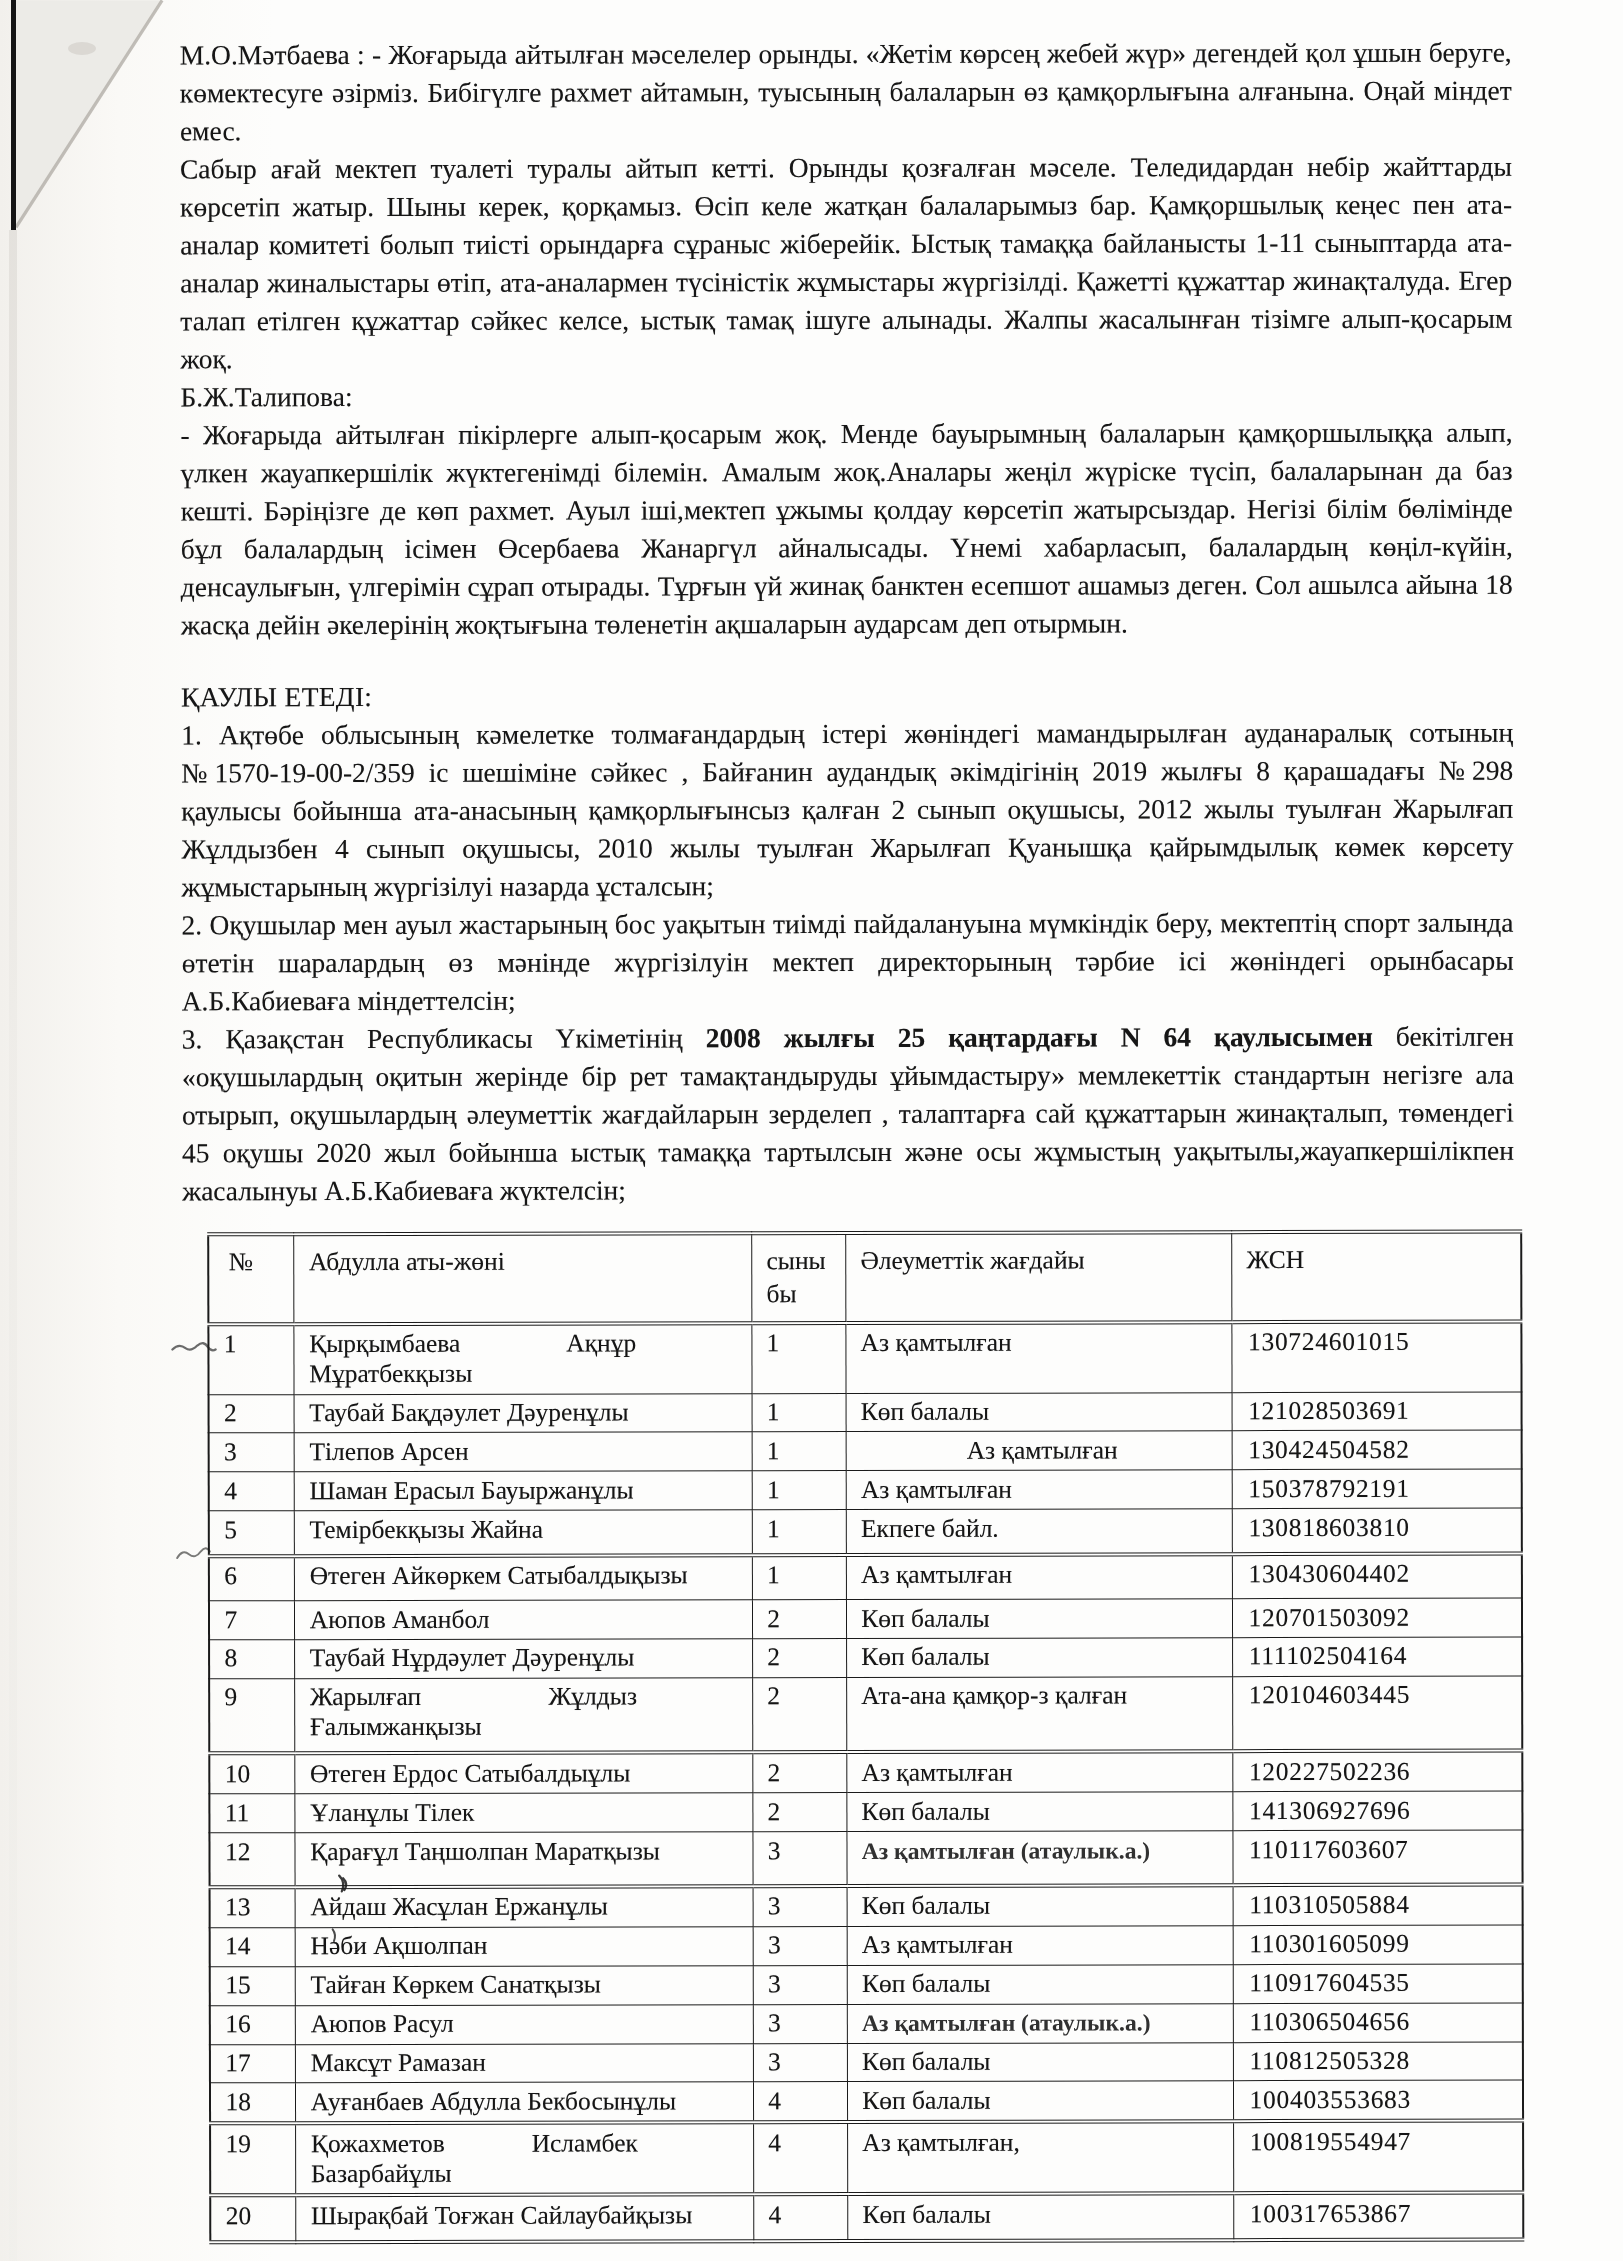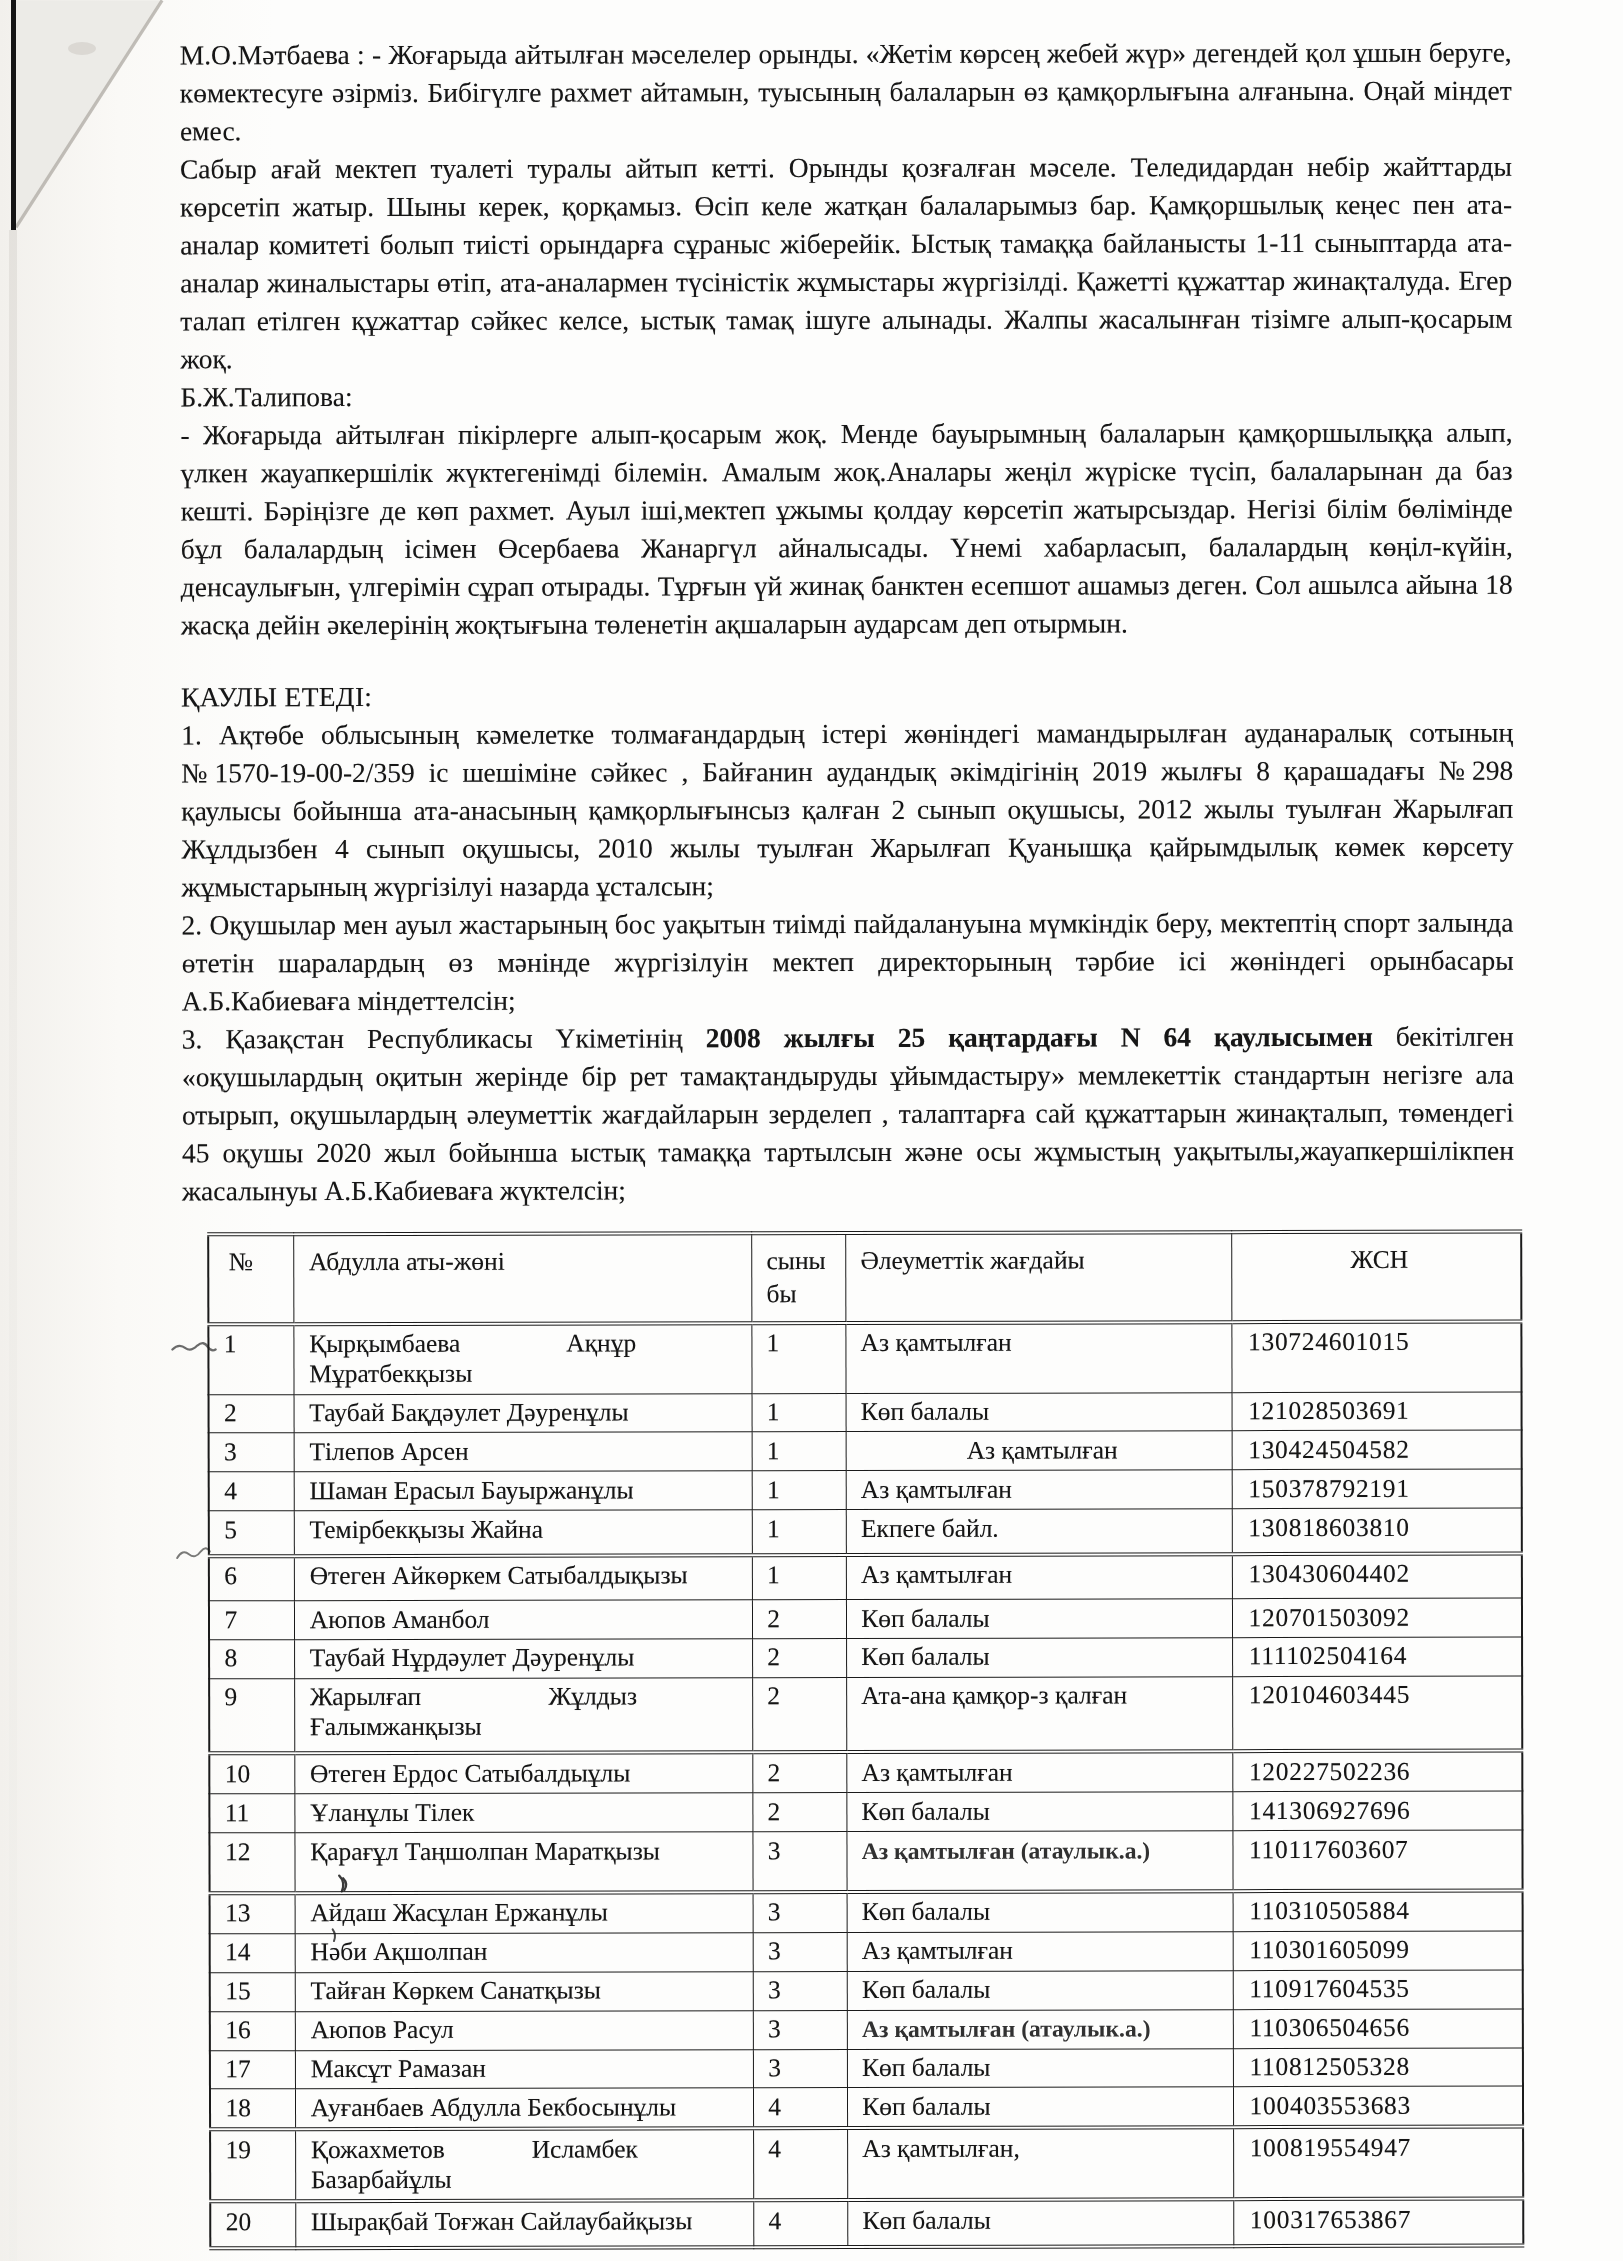--- a/index.html
+++ b/index.html
@@ -63,30 +63,30 @@
     vertical-align:top;
     font-weight:normal;
     text-align:left;
     padding:3.3px 7.9px 4.6px 14.4px;
   }
   .students thead th{
     padding-top:9.2px; padding-bottom:10.5px;
     border-bottom:4.6px double #1b1b1b;
     line-height:33px;
   }
-  .students thead th.h-iin{ text-align:center; }
+  .students thead th.h-iin{ text-align:left; }
   .students thead th.h-no{ padding-left:19.6px; }
   tr.dbl td{ border-top:4.6px double #1b1b1b; }
   td.nm-wrap{
     padding-right:115px;
     text-align:justify;
     -moz-text-align-last:left;
     text-align-last:left;
   }
-  tr.pb-lg td{ padding-bottom:24px; }
+  tr.pb-lg td{ padding-bottom:18px; }
   tr.pb-md td{ padding-bottom:5px; }
   tr.pb-sm td{ padding-bottom:9.2px; }
   td.c{ text-align:center; }
   td.lt{ font-size:23.6px; color:#313131; text-shadow:none;font-weight:bold; }
   td.iin{ padding-left:15.7px; letter-spacing:0.7px; }
 </style>
 </head>
 <body>
 
 <div class="page">

